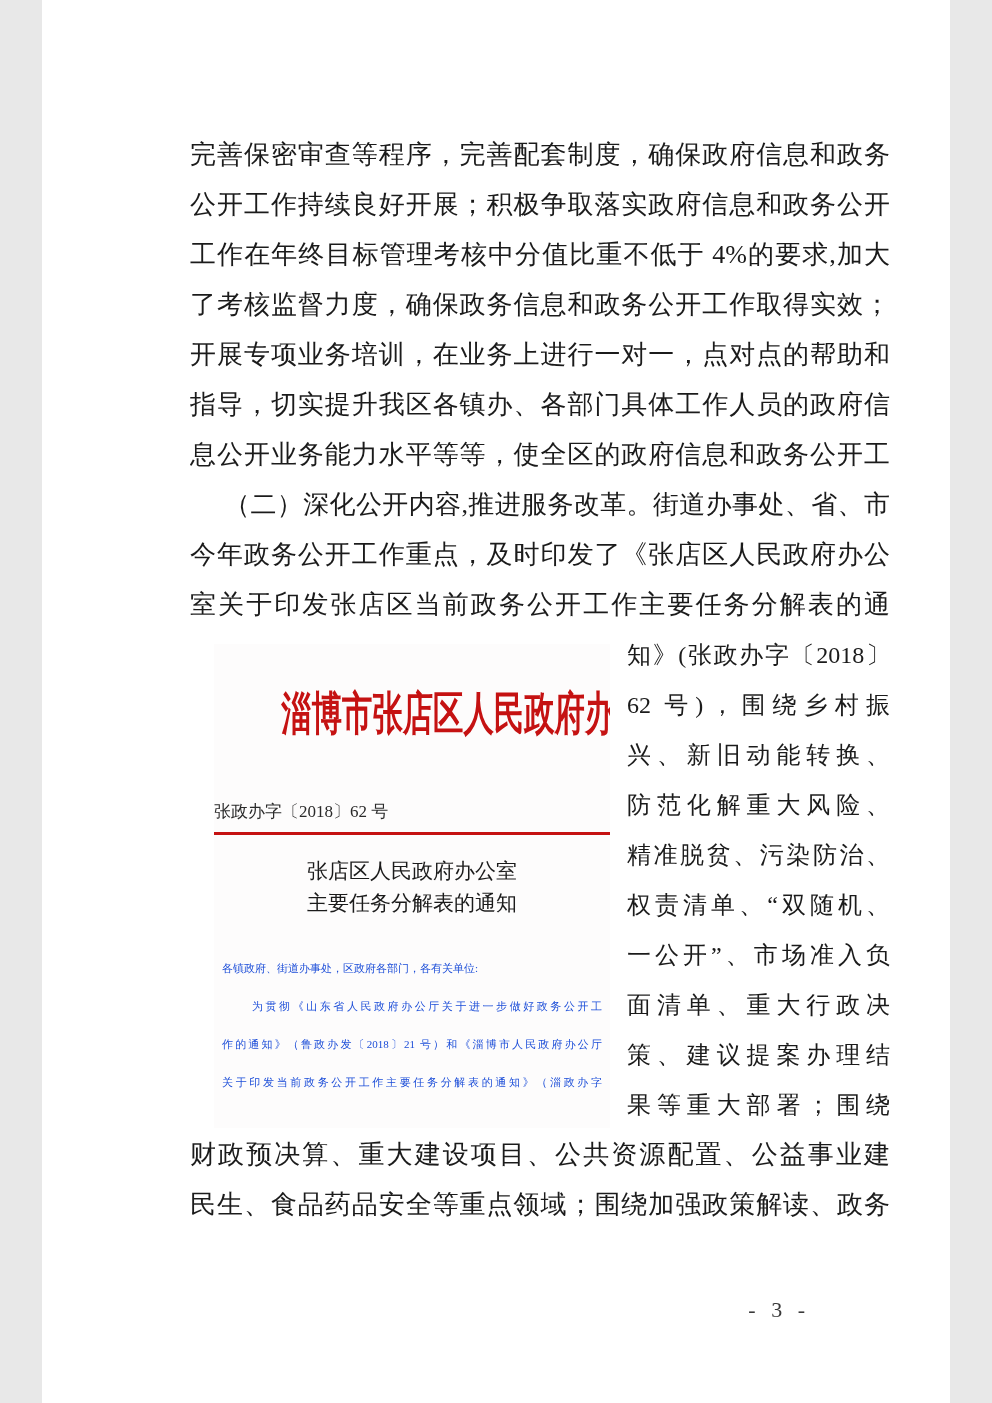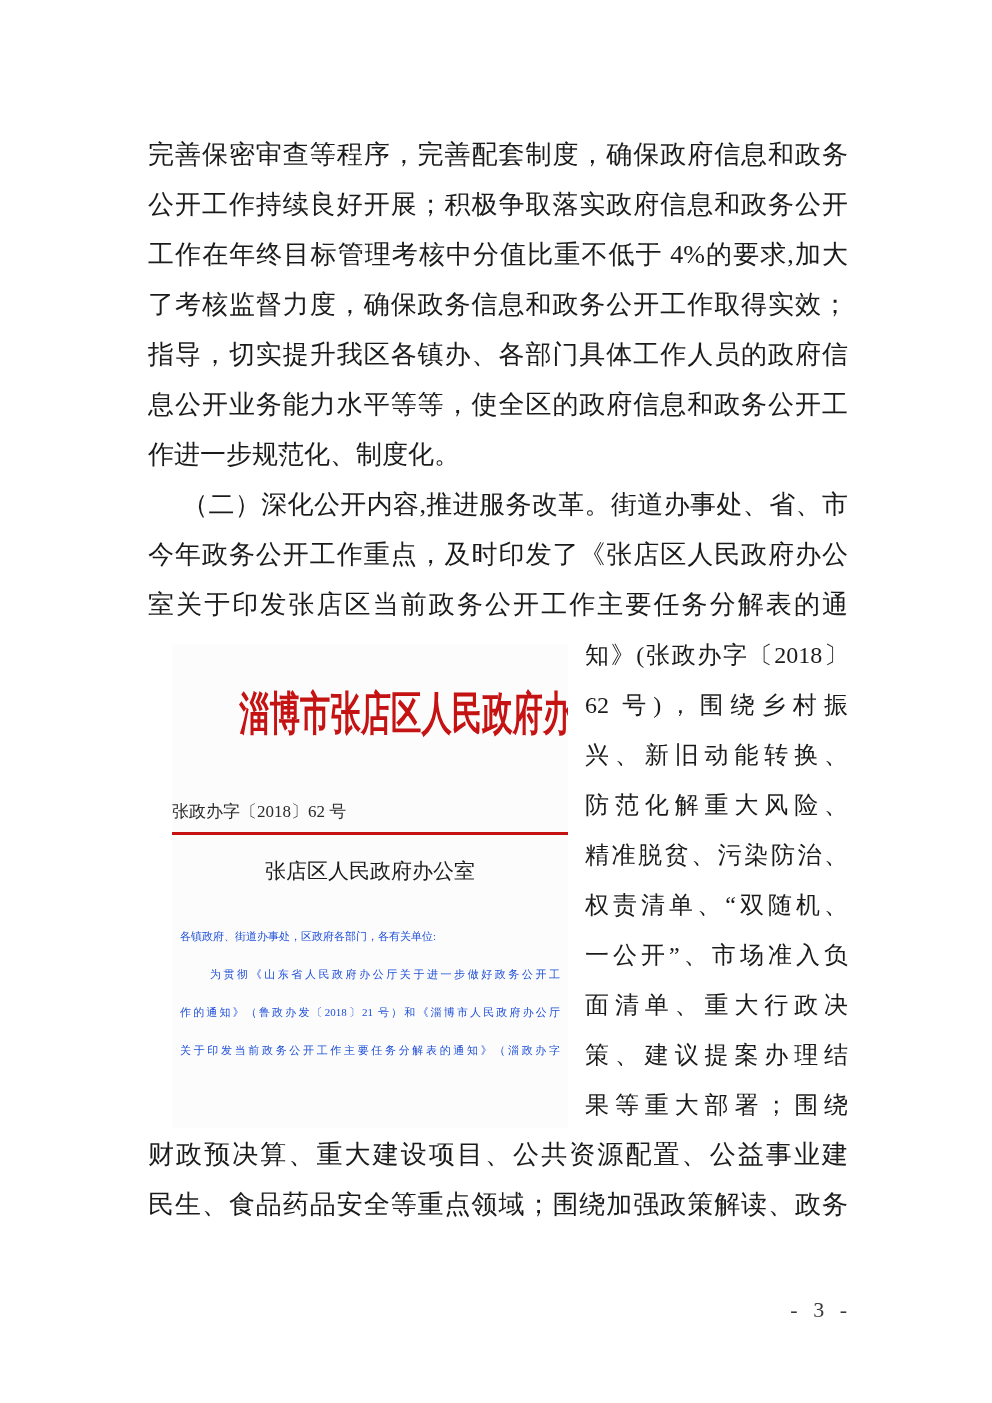--- a/index.html
+++ b/index.html
@@ -1,18 +1,18 @@
 <!DOCTYPE html>
 <html><head>
 <meta charset="utf-8">
 <style>
   html, body { margin: 0; padding: 0; background: #e8e8e8; }
   .page {
     position: relative;
-    width: 992px;
+    width: 908px;
     height: 1403px;
     margin: 0 auto;
     background: #ffffff;
     overflow: hidden;
     font-family: "Liberation Serif", "DejaVu Serif", serif;
     color: #1b1b1b;
   }
   .content {
     position: absolute;
     left: 148px;
@@ -124,39 +124,40 @@
 <body>
 
 <div class="page">
   <div class="content">
 
     <div class="para">
       <div class="tline">完善保密审查等程序，完善配套制度，确保政府信息和政务</div>
       <div class="tline">公开工作持续良好开展；积极争取落实政府信息和政务公开</div>
       <div class="tline">工作在年终目标管理考核中分值比重不低于 4%的要求,加大</div>
       <div class="tline">了考核监督力度，确保政务信息和政务公开工作取得实效；</div>
+      <div class="tline">开展专项业务培训，在业务上进行一对一，点对点的帮助和</div>
       <div class="tline">指导，切实提升我区各镇办、各部门具体工作人员的政府信</div>
       <div class="tline">息公开业务能力水平等等，使全区的政府信息和政务公开工</div>
-      <div class="tline endp">作进一步规范化、制度化。</div>
     </div>
 
     <div class="para">
       <div class="tline indent2">（二）深化公开内容,推进服务改革。街道办事处、省、市</div>
       <div class="tline">今年政务公开工作重点，及时印发了《张店区人民政府办公</div>
       <div class="tline">室关于印发张店区当前政务公开工作主要任务分解表的通</div>
     </div>
 
     <div class="wrap-row">
 
       <div class="doc-image">
         <div class="doc-red-title">淄博市张店区人民政府办公室</div>
         <div class="doc-number">张政办字〔2018〕62 号</div>
         <div class="doc-redline"></div>
         <div class="doc-headings">
           <div class="hline">张店区人民政府办公室</div>
+          <div class="hline">主要任务分解表的通知</div>
         </div>
         <div class="doc-body">
           <div class="bline endp">各镇政府、街道办事处，区政府各部门，各有关单位:</div>
           <div class="bline indent2">为贯彻《山东省人民政府办公厅关于进一步做好政务公开工</div>
           <div class="bline">作的通知》（鲁政办发〔2018〕21 号）和《淄博市人民政府办公厅</div>
           <div class="bline">关于印发当前政务公开工作主要任务分解表的通知》（淄政办字</div>
         </div>
       </div>
 
       <div class="right-col">

